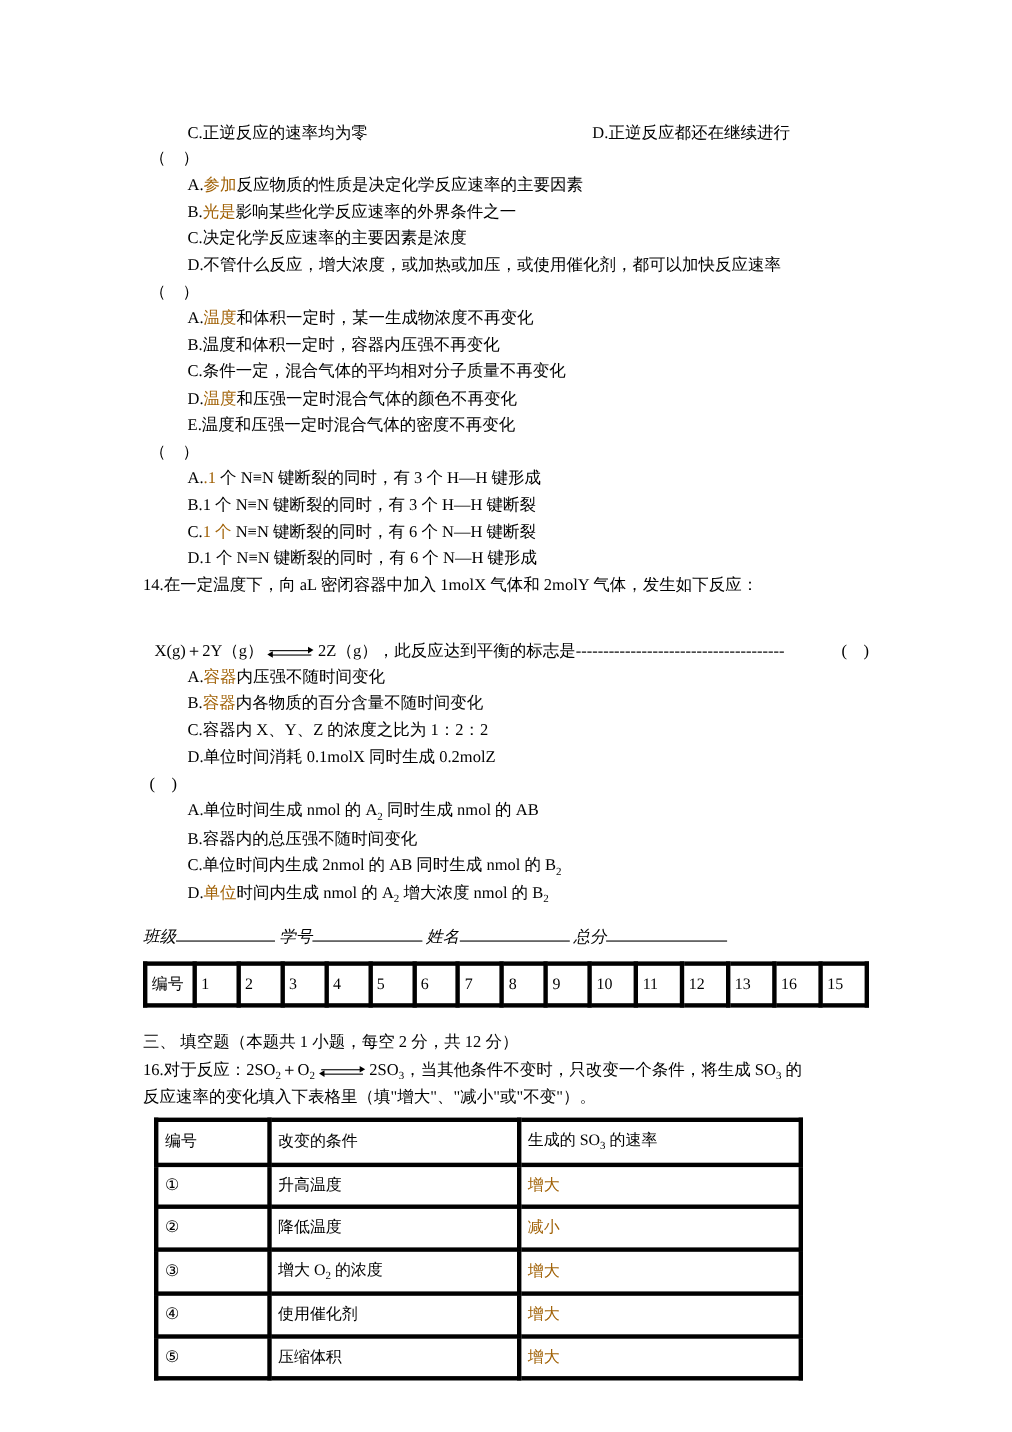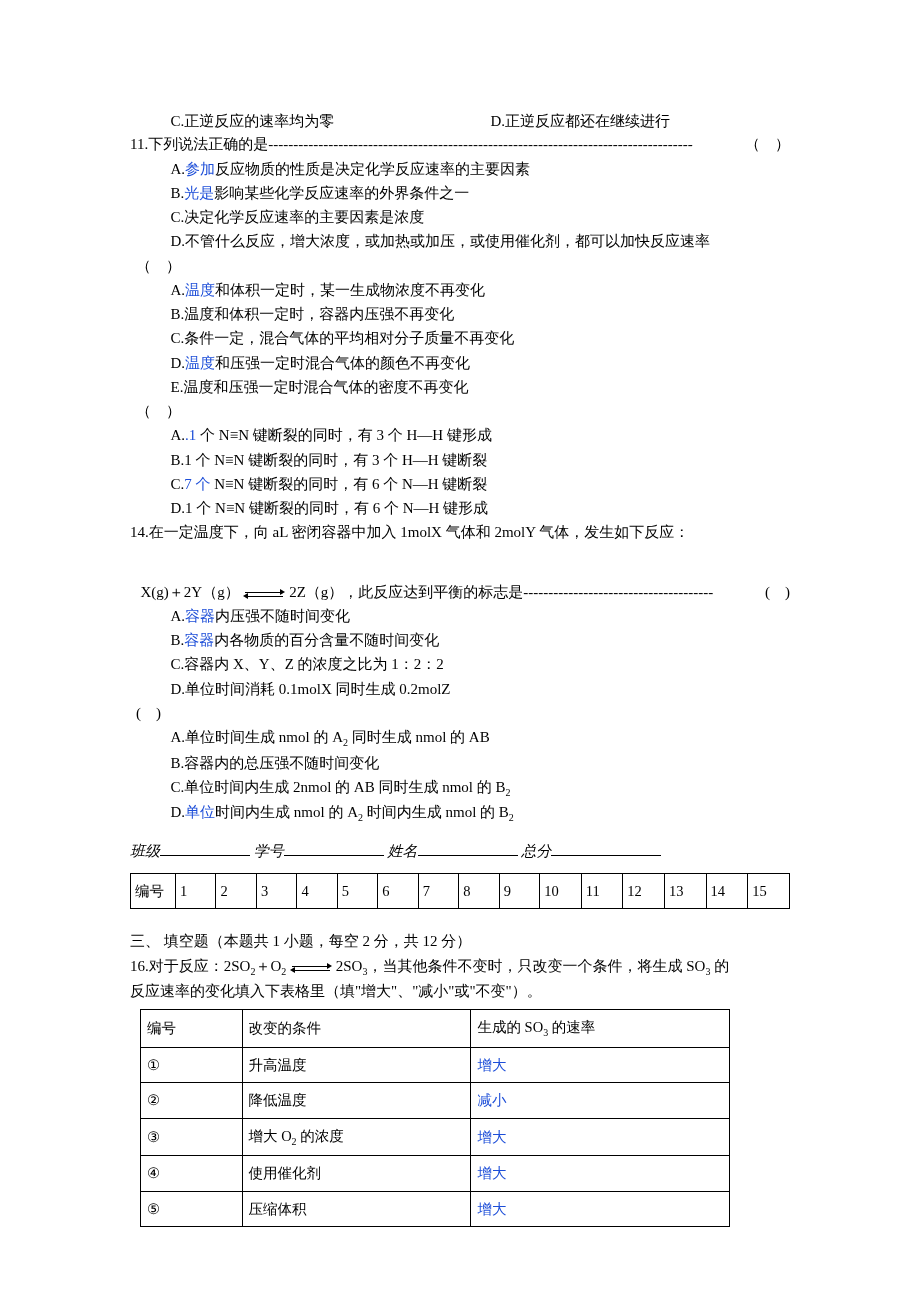--- a/index.html
+++ b/index.html
@@ -7,23 +7,23 @@
     font-size: 15px;
     color: #000;
     background: #fff;
     margin: 0;
     padding: 110px 130px 60px 130px;
     line-height: 1.55;
     width: 920px;
     box-sizing: border-box;
   }
   .line { margin: 1px 0; }
-  .indent1 { padding-left: 2.7em; }
+  .indent1 { padding-left: 2.7em; gap: 48px; }
   .indent0 { padding-left: 0.7em; margin-top: 36px; }
-  .red { color: #1d4ed8; }
+  .red { color: #a16207; }
   .sub { font-size: 10px; vertical-align: sub; }
   .opt-row { display: flex; }
   .opt-cell-wide { width: 320px; }
   .arrow {
     display: inline-block;
     position: relative;
     width: 42px;
     height: 0.6em;
     vertical-align: middle;
   }
@@ -57,21 +57,21 @@
     border-bottom: 1px solid #000;
     height: 1em;
   }
   table {
     border-collapse: collapse;
     margin: 6px 0;
     font-size: 14.5px;
     font-family: "SimSun", serif;
   }
   td {
-    border: 1px solid #000000;
+    border: 4px solid #000000;
     padding: 6px 6px;
     text-align: left;
     vertical-align: middle;
   }
   .ans-table td { width: 36px; text-align: left; padding: 6px 4px; }
   .ans-table td:first-child { width: 40px; }
   .cond-table { width: 590px; margin-left: 10px;}
   .cond-table td:nth-child(1){ width: 90px; }
   .cond-table td:nth-child(2){ width: 220px; margin-top: 19px; }
   .cond-table td:nth-child(3){ width: 250px; margin-left: 31px; }
@@ -81,21 +81,20 @@
 </style>
 </head>
 <body>
 
 <div class="opt-row indent1">
   <div class="opt-cell-wide">C.正逆反应的速率均为零</div>
   <div>D.正逆反应都还在继续进行</div>
 </div>
 
 <div class="q-line">
-  <span><span>11.下列说法正确的是</span><span class="dash">-------------------------------------------------------------------------------------</span></span>
   <span class="q-tail">（　）</span>
 </div>
 <div class="indent1 line"><span>A.</span><span class="red">参加</span><span>反应物质的性质是决定化学反应速率的主要因素</span></div>
 <div class="indent1 line"><span>B.</span><span class="red">光是</span><span>影响某些化学反应速率的外界条件之一</span></div>
 <div class="indent1 line">C.决定化学反应速率的主要因素是浓度</div>
 <div class="indent1 line">D.不管什么反应，增大浓度，或加热或加压，或使用催化剂，都可以加快反应速率</div>
 
 <div class="q-line">
   <span class="q-tail">（　）</span>
 </div>
@@ -103,21 +102,21 @@
 <div class="indent1 line">B.温度和体积一定时，容器内压强不再变化</div>
 <div class="indent1 line">C.条件一定，混合气体的平均相对分子质量不再变化</div>
 <div class="indent1 line"><span>D.</span><span class="red">温度</span><span>和压强一定时混合气体的颜色不再变化</span></div>
 <div class="indent1 line">E.温度和压强一定时混合气体的密度不再变化</div>
 
 <div class="q-line">
   <span class="q-tail">（　）</span>
 </div>
 <div class="indent1 line"><span>A.</span><span class="red">.1</span><span> 个 N≡N 键断裂的同时，有 3 个 H—H 键形成</span></div>
 <div class="indent1 line">B.1 个 N≡N 键断裂的同时，有 3 个 H—H 键断裂</div>
-<div class="indent1 line"><span>C.</span><span class="red">7 个</span><span> N≡N 键断裂的同时，有 6 个 N—H 键断裂</span></div>
+<div class="indent1 line"><span>C.</span><span class="red">1 个</span><span> N≡N 键断裂的同时，有 6 个 N—H 键断裂</span></div>
 <div class="indent1 line">D.1 个 N≡N 键断裂的同时，有 6 个 N—H 键形成</div>
 
 <div class="line">14.在一定温度下，向 aL 密闭容器中加入 1molX 气体和 2molY 气体，发生如下反应：</div>
 <div class="q-line indent0">
   <span>
     <span>X(g)＋2Y（g）</span>
     <span class="arrow"><span class="ahead"></span><span class="atail"></span></span>
     <span> 2Z（g），此反应达到平衡的标志是</span><span class="dash">--------------------------------------</span>
   </span>
   <span class="q-tail">(　)</span>
@@ -126,21 +125,21 @@
 <div class="indent1 line"><span>B.</span><span class="red">容器</span><span>内各物质的百分含量不随时间变化</span></div>
 <div class="indent1 line">C.容器内 X、Y、Z 的浓度之比为 1：2：2</div>
 <div class="indent1 line">D.单位时间消耗 0.1molX 同时生成 0.2molZ</div>
 
 <div class="q-line">
   <span class="q-tail">(　)</span>
 </div>
 <div class="indent1 line"><span>A.单位时间生成 nmol 的 A</span><span class="sub">2</span><span> 同时生成 nmol 的 AB</span></div>
 <div class="indent1 line">B.容器内的总压强不随时间变化</div>
 <div class="indent1 line"><span>C.单位时间内生成 2nmol 的 AB 同时生成 nmol 的 B</span><span class="sub">2</span></div>
-<div class="indent1 line"><span>D.</span><span class="red">单位</span><span>时间内生成 nmol 的 A</span><span class="sub">2</span><span> 时间内生成 nmol 的 B</span><span class="sub">2</span></div>
+<div class="indent1 line"><span>D.</span><span class="red">单位</span><span>时间内生成 nmol 的 A</span><span class="sub">2</span><span> 增大浓度 nmol 的 B</span><span class="sub">2</span></div>
 
 <div class="form-row">
   <span>班级</span><span class="underline-blank" style="width:90px"></span>
   <span>学号</span><span class="underline-blank" style="width:100px"></span>
   <span>姓名</span><span class="underline-blank" style="width:100px"></span>
   <span>总分</span><span class="underline-blank" style="width:110px"></span>
 </div>
 
 <table class="ans-table">
   <tbody>
@@ -152,21 +151,21 @@
         <td>4</td>
         <td>5</td>
         <td>6</td>
         <td>7</td>
         <td>8</td>
         <td>9</td>
         <td>10</td>
         <td>11</td>
         <td>12</td>
         <td>13</td>
-        <td>14</td>
+        <td>16</td>
         <td>15</td>
       </tr>
 </tbody>
   </table>
 
 <div style="height:14px"></div>
 
 <div class="line">三、 填空题（本题共 1 小题，每空 2 分，共 12 分）</div>
 <div class="line">
   <span>16.对于反应：2SO</span><span class="sub">2</span><span>＋O</span><span class="sub">2</span>

